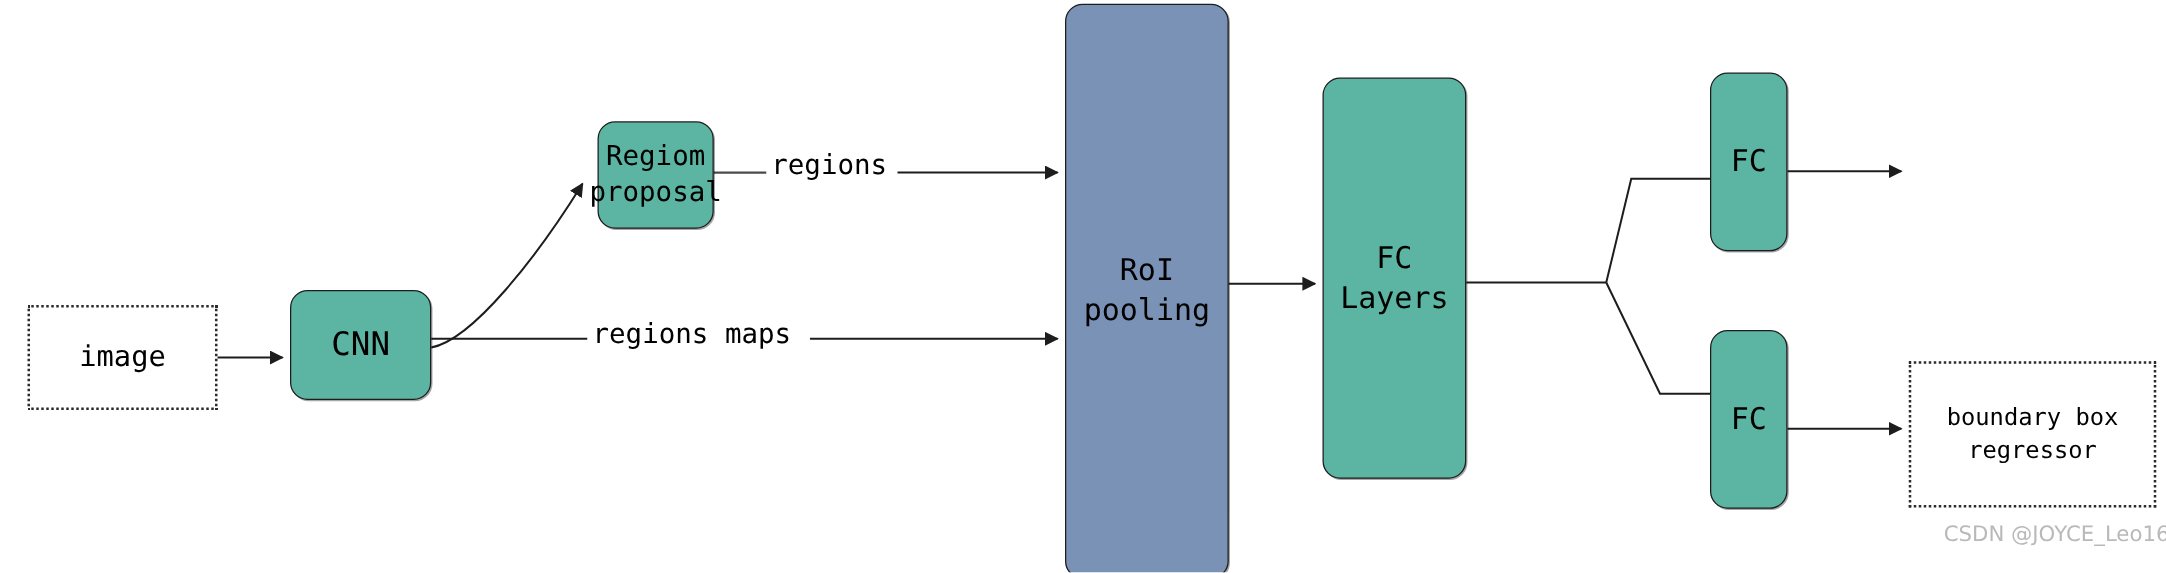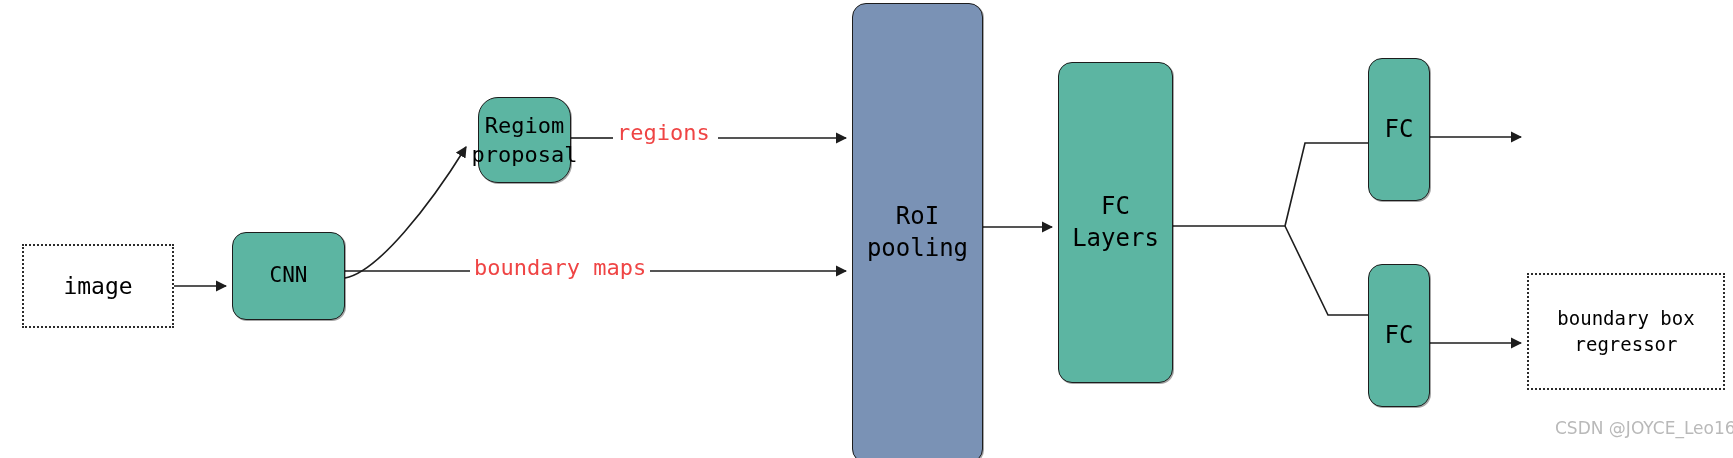--- a/index.html
+++ b/index.html
@@ -48,42 +48,42 @@
     border-radius: 14px;
     box-shadow: 1px 1px 0 rgba(0,0,0,0.35);
   }
   .dotted-box {
     background: #ffffff;
     border: 2px dotted #2b2b2b;
     border-radius: 0;
   }
   .edge-label {
     position: absolute;
-    color: #ef4444;
+    color: #000000;
     white-space: nowrap;
     background: #ffffff;
     padding: 0 4px;
   }
   .watermark {
     position: absolute;
     color: #b9b9b9;
     font-family: "DejaVu Sans", "Liberation Sans", sans-serif;
     font-size: 17px;
     white-space: nowrap;
   }
   
   #node-image      { left: 22px;    top: 244px; width: 152px; height: 84px;  font-size: 23px; }
-  #node-cnn        { left: 232px;  top: 232px; width: 113px; height: 88px;  font-size: 21px; }
-  #node-region     { left: 478px;  top: 97px;  width: 93px;  height: 86px;  font-size: 22px; border-radius: 20px; }
+  #node-cnn        { left: 232px;  top: 232px; width: 113px; height: 88px;  font-size: 26px; }
+  #node-region     { left: 478px;  top: 97px;  width: 93px;  height: 86px;  font-size: 22px; }
   #node-roi        { left: 852px;  top: 3px;   width: 131px; height: 460px; font-size: 24px; }
   #node-fclayers   { left: 1058px; top: 62px;  width: 115px; height: 321px; font-size: 24px; }
   #node-fc-top     { left: 1368px; top: 58px;  width: 62px;  height: 143px; font-size: 24px; }
   #node-fc-bottom  { left: 1368px; top: 264px; width: 62px;  height: 143px; font-size: 24px; }
   #node-classes    { left: 1527px; top: 83px;  width: 198px; height: 117px; font-size: 19px; }
-  #node-bbox       { left: 1527px; top: 273px; width: 198px; height: 117px; font-size: 19px; }
+  #node-bbox       { left: 1527px; top: 289px; width: 198px; height: 117px; font-size: 19px; }
   
   #label-regions      { left: 613px; top: 120px; font-size: 22px; }
   #label-feature-maps { left: 470px; top: 255px; font-size: 22px; }
   #watermark-credit   { left: 1555px; top: 418px; }
 </style>
 </head>
 <body>
 
 <div id="canvas">
 
@@ -155,17 +155,17 @@
   <div class="node solid-green" id="node-fc-top">FC</div>
 
   <div class="node solid-green" id="node-fc-bottom">FC</div>
 
 
   <div class="node dotted-box" id="node-bbox">boundary box
 regressor</div>
 
   <div class="edge-label" id="label-regions">regions</div>
 
-  <div class="edge-label" id="label-feature-maps">boundary maps</div>
+  <div class="edge-label" id="label-feature-maps">regions maps</div>
 
   <div class="watermark" id="watermark-credit">CSDN @JOYCE_Leo16</div>
 
 </div>
 
 </body></html>

